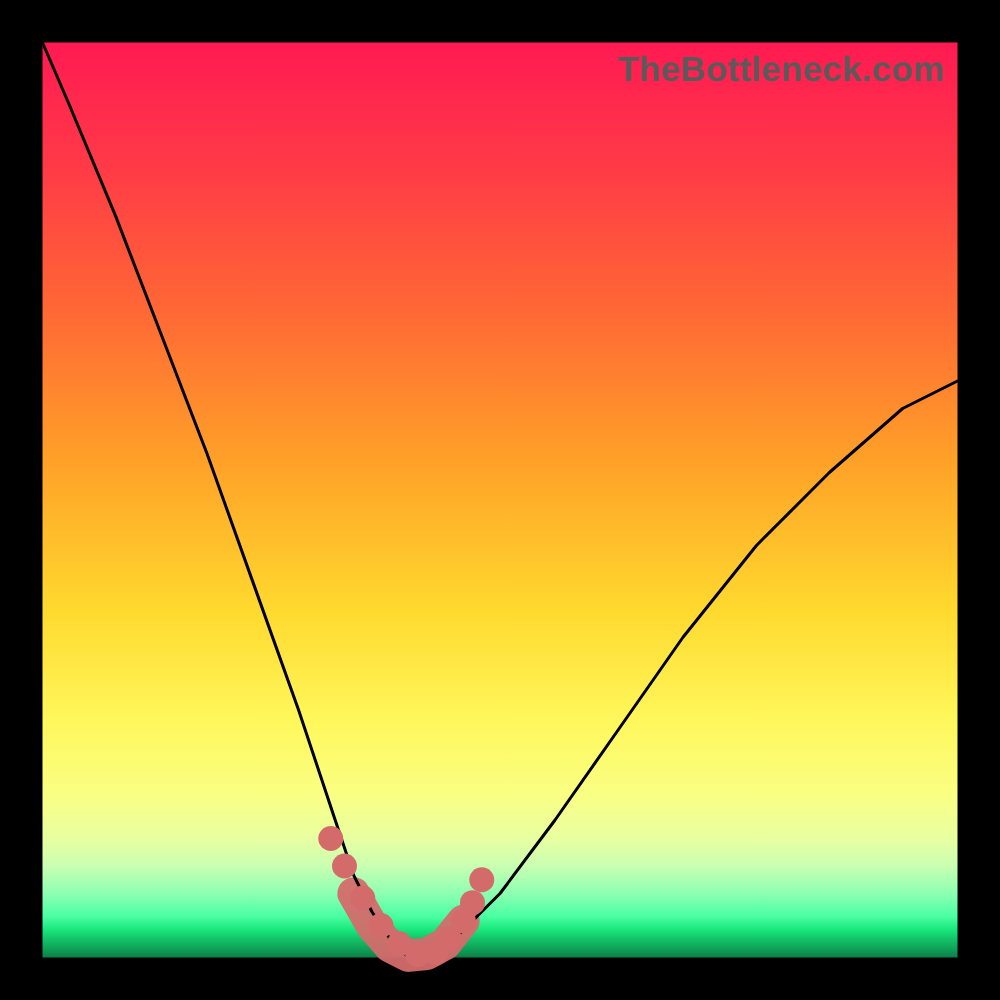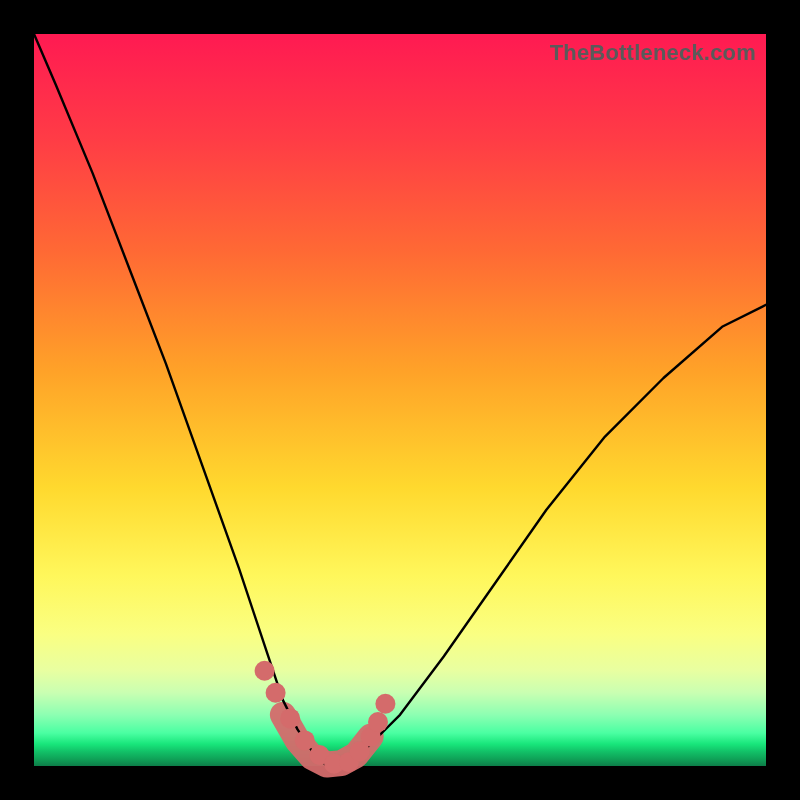--- a/index.html
+++ b/index.html
@@ -42,21 +42,21 @@
       #12c268 98%,
       #0fa358 99%,
       #0d7e49 100%
     );
   }
   .watermark {
     position: absolute;
     top: 6px;
     right: 10px;
     font-family: Arial, Helvetica, sans-serif;
-    font-size: 22px;
+    font-size: 28px;
     font-weight: 600;
     color: #5a5a5a;
     letter-spacing: 0.2px;
     user-select: none;
   }
   svg.curve {
     position: absolute;
     left: 0;
     top: 0;
     width: 732px;

